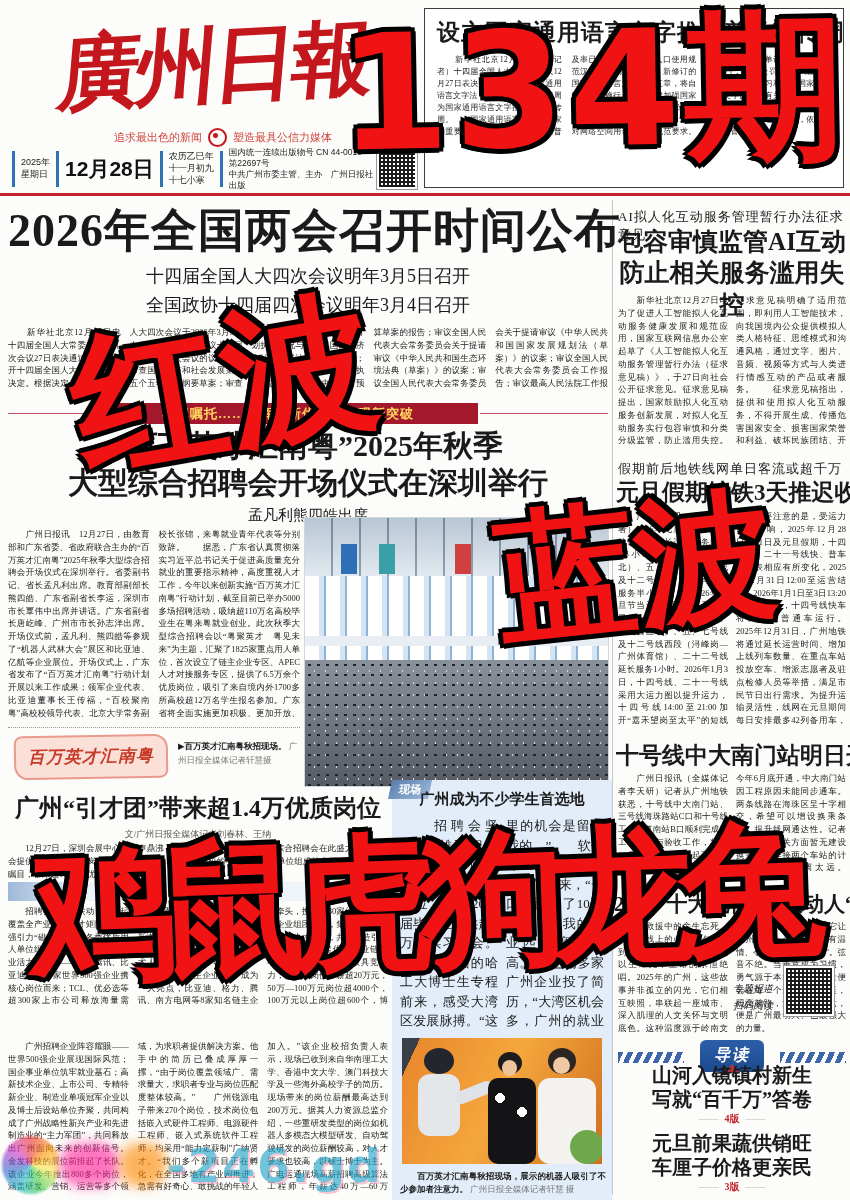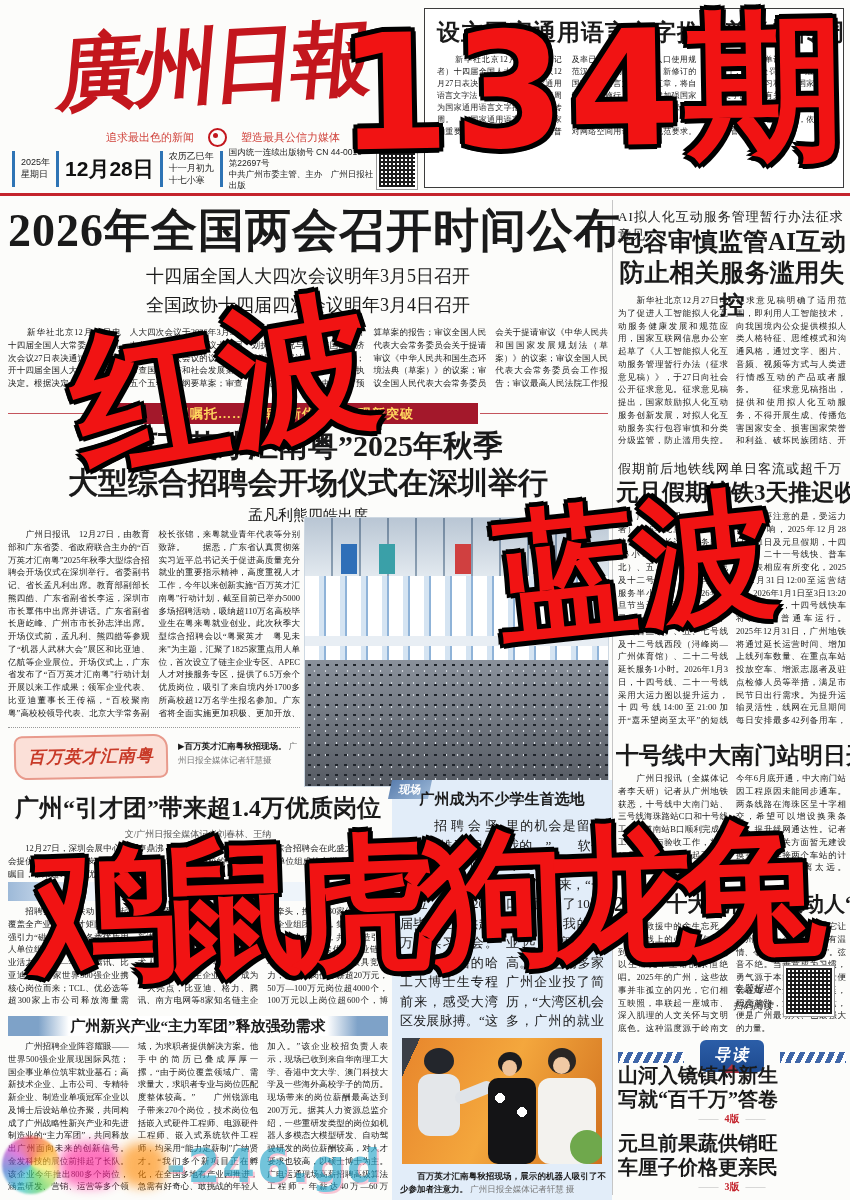--- a/index.html
+++ b/index.html
@@ -2,21 +2,21 @@
 <html><head>
 <meta charset="utf-8">
 <style>
   html,body{margin:0;padding:0;background:#888;}
   .page{position:relative;width:850px;height:1200px;background:#fcfcfa;overflow:hidden;
         font-family:"Liberation Serif","DejaVu Serif",serif;color:#1a1a1a;}
   .abs{position:absolute;}
   
   .mast-title{left:58px;top:6px;width:330px;height:120px;font-size:82px;line-height:120px;
     font-weight:900;color:#c3161d;transform:rotate(-3deg) skewX(-8deg);letter-spacing:-4px;white-space:nowrap;}
-  .slogan{left:88px;top:128px;width:270px;font-size:11px;color:#d0433c;display:flex;align-items:center;gap:14px;justify-content:center;}
+  .slogan{left:88px;top:128px;width:270px;font-size:11px;color:#d0433c;display:flex;align-items:center;gap:6px;justify-content:center;}
   .logo-circle{width:15px;height:15px;border:2px solid #c3161d;border-radius:50%;display:inline-block;position:relative;}
   .logo-circle:after{content:"";position:absolute;left:3px;top:3px;width:5px;height:5px;background:#c3161d;border-radius:50%;}
   .dateline{left:6px;top:148px;width:414px;height:42px;display:flex;align-items:center;
     font-family:"Liberation Sans","DejaVu Sans",sans-serif;}
   .dl-sep{width:3px;height:36px;background:#2e74b5;margin:0 6px;}
   .dl-small{font-size:9px;line-height:1.3;color:#222;white-space:pre-line;}
   .dl-big{font-size:21px;font-weight:700;color:#111;white-space:nowrap;}
   .qr{background:
       repeating-linear-gradient(0deg,#1c1c1c 0 2px,transparent 2px 4px),
       repeating-linear-gradient(90deg,#1c1c1c 0 2px,#fff 2px 4px);
@@ -46,21 +46,21 @@
   .l10-h{left:616px;top:740px;width:232px;font-size:23px;font-weight:900;text-align:center;white-space:nowrap;}
   .l10-body{left:618px;top:772px;width:228px;height:112px;column-count:2;column-gap:8px;}
   .buzz-h{left:614px;top:890px;width:236px;font-size:21px;font-weight:900;text-align:center;white-space:nowrap;}
   .buzz-body{left:618px;top:920px;width:228px;height:120px;column-count:2;column-gap:8px;}
   .buzz-qr-label{left:726px;top:980px;width:54px;font-size:10px;font-style:italic;line-height:1.7;color:#222;white-space:pre-line;text-align:center;}
   
   .stripe{top:1052px;width:66px;height:11px;background:repeating-linear-gradient(115deg,#3f66a8 0 5px,#fff 5px 9px);}
   .daodu-logo{left:700px;top:1040px;width:64px;height:32px;background:linear-gradient(#2c5ea8,#1d4a8f);border-radius:6px;
       color:#fff;font-size:16px;font-weight:900;font-style:italic;text-align:center;line-height:30px;letter-spacing:2px;position:absolute;}
   .daodu-logo:after{content:"";position:absolute;left:24px;bottom:-1px;border-left:8px solid transparent;border-right:8px solid transparent;border-bottom:9px solid #b03040;}
-  .dd-title{left:618px;width:228px;font-size:20px;font-weight:900;white-space:nowrap;}
+  .dd-title{left:618px;width:228px;font-size:20px;font-weight:900;text-align:center;white-space:nowrap;}
   .dd-page{left:618px;width:228px;font-size:10px;font-weight:700;color:#c4232c;text-align:center;}
   .dd-page:before,.dd-page:after{content:"——";color:#bbb;margin:0 6px;font-weight:400;}
   
   .banner-line{top:413px;height:1px;background:#c4545c;}
   .red-banner{left:98px;top:403px;width:380px;height:21px;background:#a3182b;color:#ffd75e;
       font-size:13px;font-weight:700;text-align:center;line-height:21px;letter-spacing:1px;}
   .jf-h{left:8px;top:428px;width:600px;font-size:30px;font-weight:900;text-align:center;line-height:1.22;white-space:pre-line;}
   .jf-sub{left:8px;top:506px;width:600px;font-size:15px;text-align:center;}
   .jf-body{left:8px;top:528px;width:292px;height:194px;column-count:2;column-gap:9px;}
   .dotted{left:8px;top:727px;width:292px;border-top:1px dotted #999;}
@@ -208,21 +208,20 @@
     <div class="p1-hall"></div>
     <div class="p1-aisle"></div>
     <div class="p1-crowd"></div>
   </div>
 
   <div class="abs yc-h">广州“引才团”带来超1.4万优质岗位</div>
   <div class="abs yc-byline">文/广州日报全媒体记者刘春林、王纳</div>
   <div class="abs yc-intro body-txt">　　12月27日，深圳会展中心内人声鼎沸，“百万英才汇南粤”秋季大型综合招聘会在此盛大启幕。大会提供6.5万余个优质岗位，吸引了境内外1700多所高校的学子，由46家单位组成的广州“引才团”格外瞩目，带来超1.4万个优质岗位，广纳英才。</div>
   <div class="abs grad-banner">全省……行动　近……元</div>
   <div class="abs yc-cols body-txt">　　招聘会由省市联动，构建起覆盖全产业链的引才矩阵，形成强引力“磁场”。　　各类优质用人单位组团亮相，头部效应与产业活力尽显——华为、腾讯、比亚迪等超40家世界500强企业携核心岗位而来；TCL、优必选等超300家上市公司释放海量需求；纽恩泰新能源、元戎启行等超400家“专精特新”企业展现创新潜力；中广核、南方电网等科研院所与高校，为科研与专业技术人才搭建施展才华的舞台。　　首次设立的“链主企业专区”成为一大亮点，比亚迪、格力、腾讯、南方电网等8家知名链主企业牵头，携手超80家供应链上下游企业组团招聘，集中展示产业全链条人才需求，共同打造引才聚才平台，覆盖优质产业链。　　不少岗位的薪酬待遇极具竞争力，近半数岗位年薪超20万元，50万—100万元岗位超4000个，100万元以上岗位超600个，博士、博士后及领军人才核心岗位薪酬面议“上不封顶”，充分体现广东引才诚意。</div>
-  <div class="abs grad-banner2">广州新兴产业“主力军团”释放强劲需求</div>
   <div class="abs yc-cols2 body-txt">　　广州招聘企业阵容耀眼——世界500强企业展现国际风范；国企事业单位筑牢就业基石；高新技术企业、上市公司、专精特新企业、制造业单项冠军企业以及博士后设站单位齐聚，共同构成了广州战略性新兴产业和先进制造业的“主力军团”，共同释放出广州面向未来的创新信号。　　金发科技的展位前排起了长队。该企业今年推出800多个岗位，涵盖研发、营销、运营等多个领域，为求职者提供解决方案。他手中的简历已叠成厚厚一摞，“由于岗位覆盖领域广、需求量大，求职者专业与岗位匹配度整体较高。”　　广州锐源电子带来270个岗位，技术岗位包括嵌入式硬件工程师、电源硬件工程师、嵌入式系统软件工程师，均采用“能力定薪制”广纳贤才。“我们多个新项目正在孵化，在全国多地有产业园推进，急需有好奇心、敢挑战的年轻人加入。”该企业校招负责人表示，现场已收到来自华南理工大学、香港中文大学、澳门科技大学及一些海外高校学子的简历。现场带来的岗位薪酬最高达到200万元。据其人力资源总监介绍，一些重研发类型的岗位如机器人多模态大模型研发、自动驾驶研发的岗位薪酬较高，对人才要求也较高，以硕士博士为主。　　广电运通现场高薪招聘高级算法工程师，年薪达40万—60万元，“算法工程师岗位主要聚焦于行业大模型、具身智能机器人等前沿方向，目前收到的简历匹配度较为理想，接下来预计将在一周内安排面试。”广电运通人力资源经理介绍，该企业今年参加了十余场“百万英才汇南粤”系列招聘，与有技术背景的求职者进行高效对接，帮助企业寻找人才。</div>
 
   <div class="abs scene">
     <div class="scene-tab">现场</div>
     <div class="scene-h">广州成为不少学生首选地</div>
     <div class="scene-body">　　招聘会坚持“英雄不问出处”，面向应届生、实习生开放岗位，也为2027届毕业生提供超1万个实习机会。巴基斯坦籍的哈工大博士生专程前来，感受大湾区发展脉搏。“这里的机会是留给我的。”　　软件专业的杨同学专程请假前来，“一口气面试了10家企业，跟我的专业匹配度都很高。”她已向多家广州企业投了简历，“大湾区机会多，广州的就业环境尤其吸引我，企业给的待遇也很丰厚。”　　岗位类型丰富多元，既有面向应届毕业生的正式岗位。“学生看好了心仪的企业，我们老师便过来代为投递。”她表示，“学院专有软件技术、动漫、VR、人工智能等专业，与广州重点产业高度契合，我们做足了功课，已经向好几家企业投了简历。希望借助政府搭建的招聘平台，帮学生抓住这次机遇。”</div>
     <div class="photo2">
       <div class="p2-shape" style="left:22px;top:10px;width:30px;height:26px;background:#23262c;"></div>
       <div class="p2-shape" style="left:16px;top:36px;width:42px;height:62px;background:#e4e7ea;border-radius:12px;"></div>
       <div class="p2-shape" style="left:52px;top:48px;width:40px;height:13px;background:#dfe3e8;border-radius:8px;transform:rotate(-22deg);"></div>

